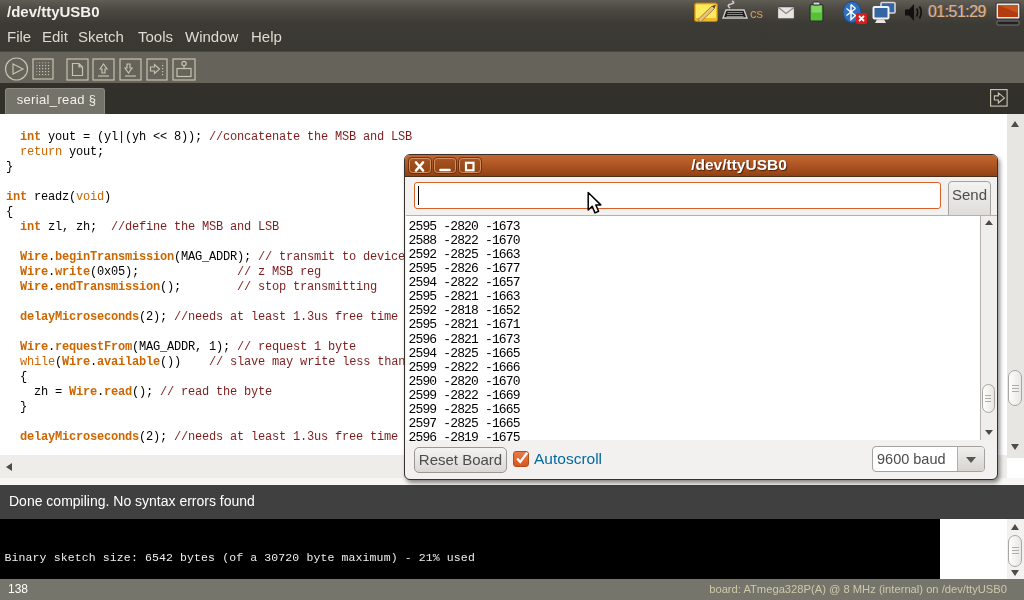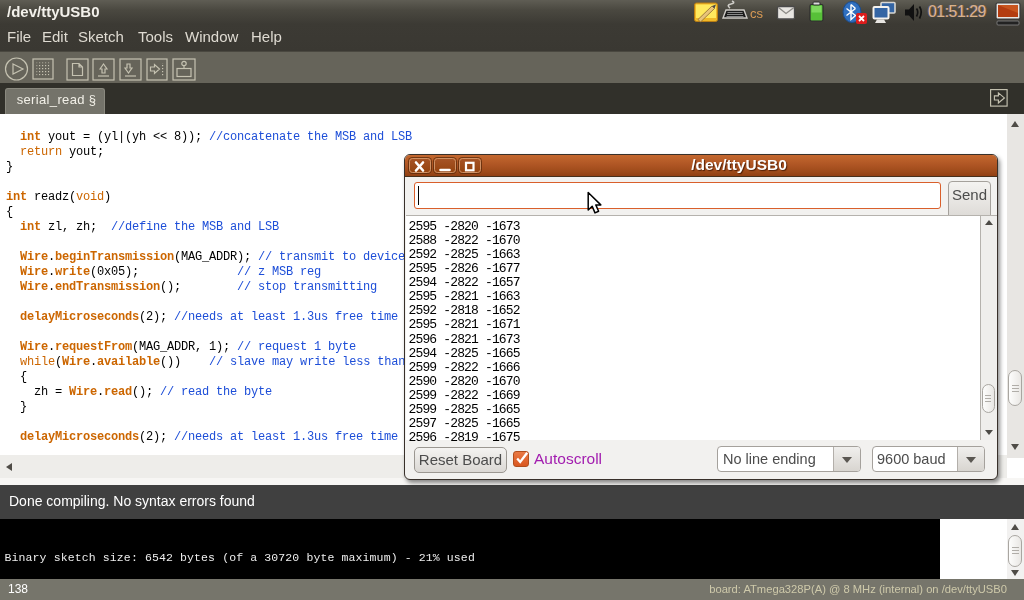--- a/index.html
+++ b/index.html
@@ -19,21 +19,21 @@
   #tabbar{left:0;top:83px;width:1024px;height:31px;background:#31302a;padding-left:47px;}
   #tab{left:5px;top:5px;width:100px;height:26px;background:#74736a;
        border-radius:3px 3px 0 0;border:1px solid #8a897f;border-bottom:none;box-sizing:border-box;
        color:#f2f0e8;font-size:13px;line-height:22px;text-align:center;position:absolute;letter-spacing:0.35px;padding-left:3px;}
   
   #editor{left:0;top:114px;width:1007px;height:341px;background:#fff;overflow:hidden;}
   #code{position:absolute;left:6px;top:16px;font-family:"Liberation Mono",monospace;
         font-size:12px;line-height:15px;white-space:pre;color:#000;letter-spacing:-0.2px;}
   .k{color:#cc6600;font-weight:bold;}
   .k2{color:#cc6600;}
-  .c{color:#1d4ed8;}
+  .c{color:#7f1d1d;}
   
   #vscroll{left:1007px;top:114px;width:17px;height:344px;background:#e8e6e3;}
   #hscroll{left:0;top:455px;width:1007px;height:23px;background:#eeedea;}
   #strip{left:0;top:478px;width:1024px;height:7px;background:#f7f6f4;}
   .arr{position:absolute;width:0;height:0;}
   .pill{position:absolute;background:linear-gradient(to right,#fdfdfc,#e9e7e4);
         border:1px solid #a9a6a1;border-radius:7px;box-sizing:border-box;}
   .grip{position:absolute;width:7px;height:1px;background:#b0ada8;}
   
   #obar{left:0;top:485px;width:1024px;height:34px;background:#404040;color:#fff;font-size:14px;}
@@ -278,27 +278,21 @@
       <div class="grip" style="left:4px;top:185px;width:6px;"></div>
     </div>
   </div>
   <div id="sbottom">
     <div class="btn" style="left:9px;top:7px;width:93px;height:26px;line-height:24px;font-size:15px;border-radius:5px;">Reset Board</div>
     <div class="abs" style="left:108px;top:11px;width:16px;height:16px;border-radius:3px;background:linear-gradient(to bottom,#e97a45,#d9571f);border:1px solid #b14e1d;box-sizing:border-box;">
       <svg width="18" height="18" viewBox="0 0 18 18" style="position:absolute;left:-1px;top:-3px;">
           <path d="M4.2,9.5 l3,3.4 l7,-9.2" fill="none" stroke="#fff" stroke-width="2.3"></path>
         </svg>
     </div>
-    <div class="abs" style="left:129px;top:10px;font-size:15.5px;color:#a21caf;">Autoscroll</div>
-    <div class="combo" style="left:312px;top:6px;width:144px;">
-      <div style="position:absolute;left:5px;top:4px;">No line ending</div>
-      <div class="combobtn">
-          <div class="arr" style="left:8px;top:10px;border-left:5px solid transparent;border-right:5px solid transparent;border-top:6px solid #5a5752;"></div>
-        </div>
-    </div>
+    <div class="abs" style="left:129px;top:10px;font-size:15.5px;color:#0369a1;">Autoscroll</div>
     <div class="combo" style="left:467px;top:6px;width:113px;">
       <div style="position:absolute;left:4px;top:4px;">9600 baud</div>
       <div class="combobtn">
           <div class="arr" style="left:8px;top:10px;border-left:5px solid transparent;border-right:5px solid transparent;border-top:6px solid #5a5752;"></div>
         </div>
     </div>
   </div>
 </div>
 
 <svg class="abs" width="18" height="25" viewBox="0 0 18 25" style="left:587px;top:191px;">

